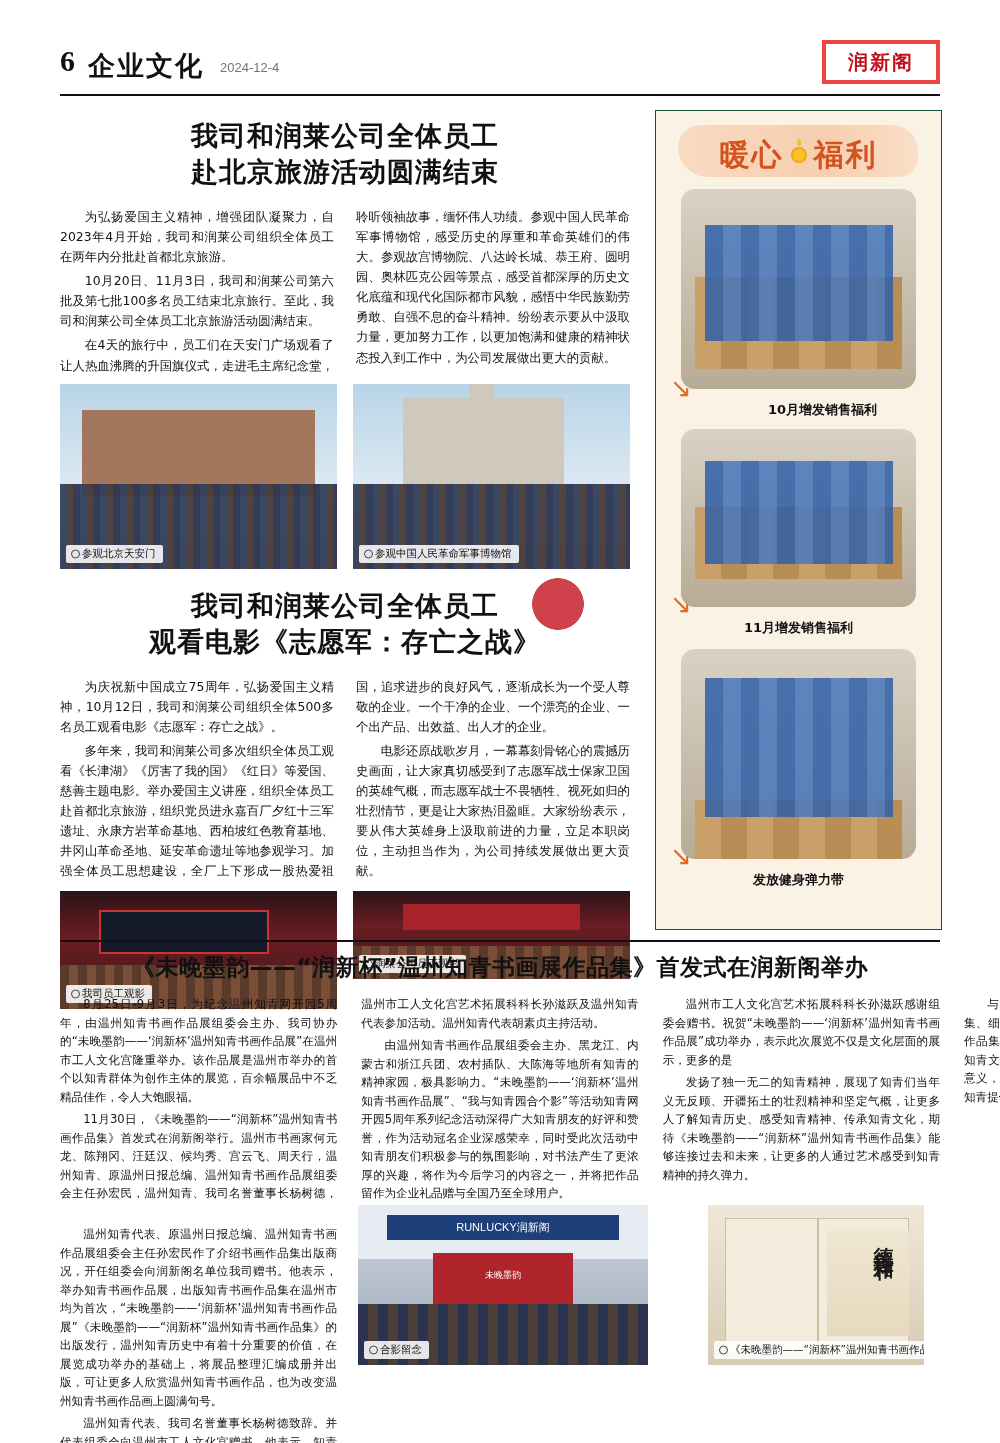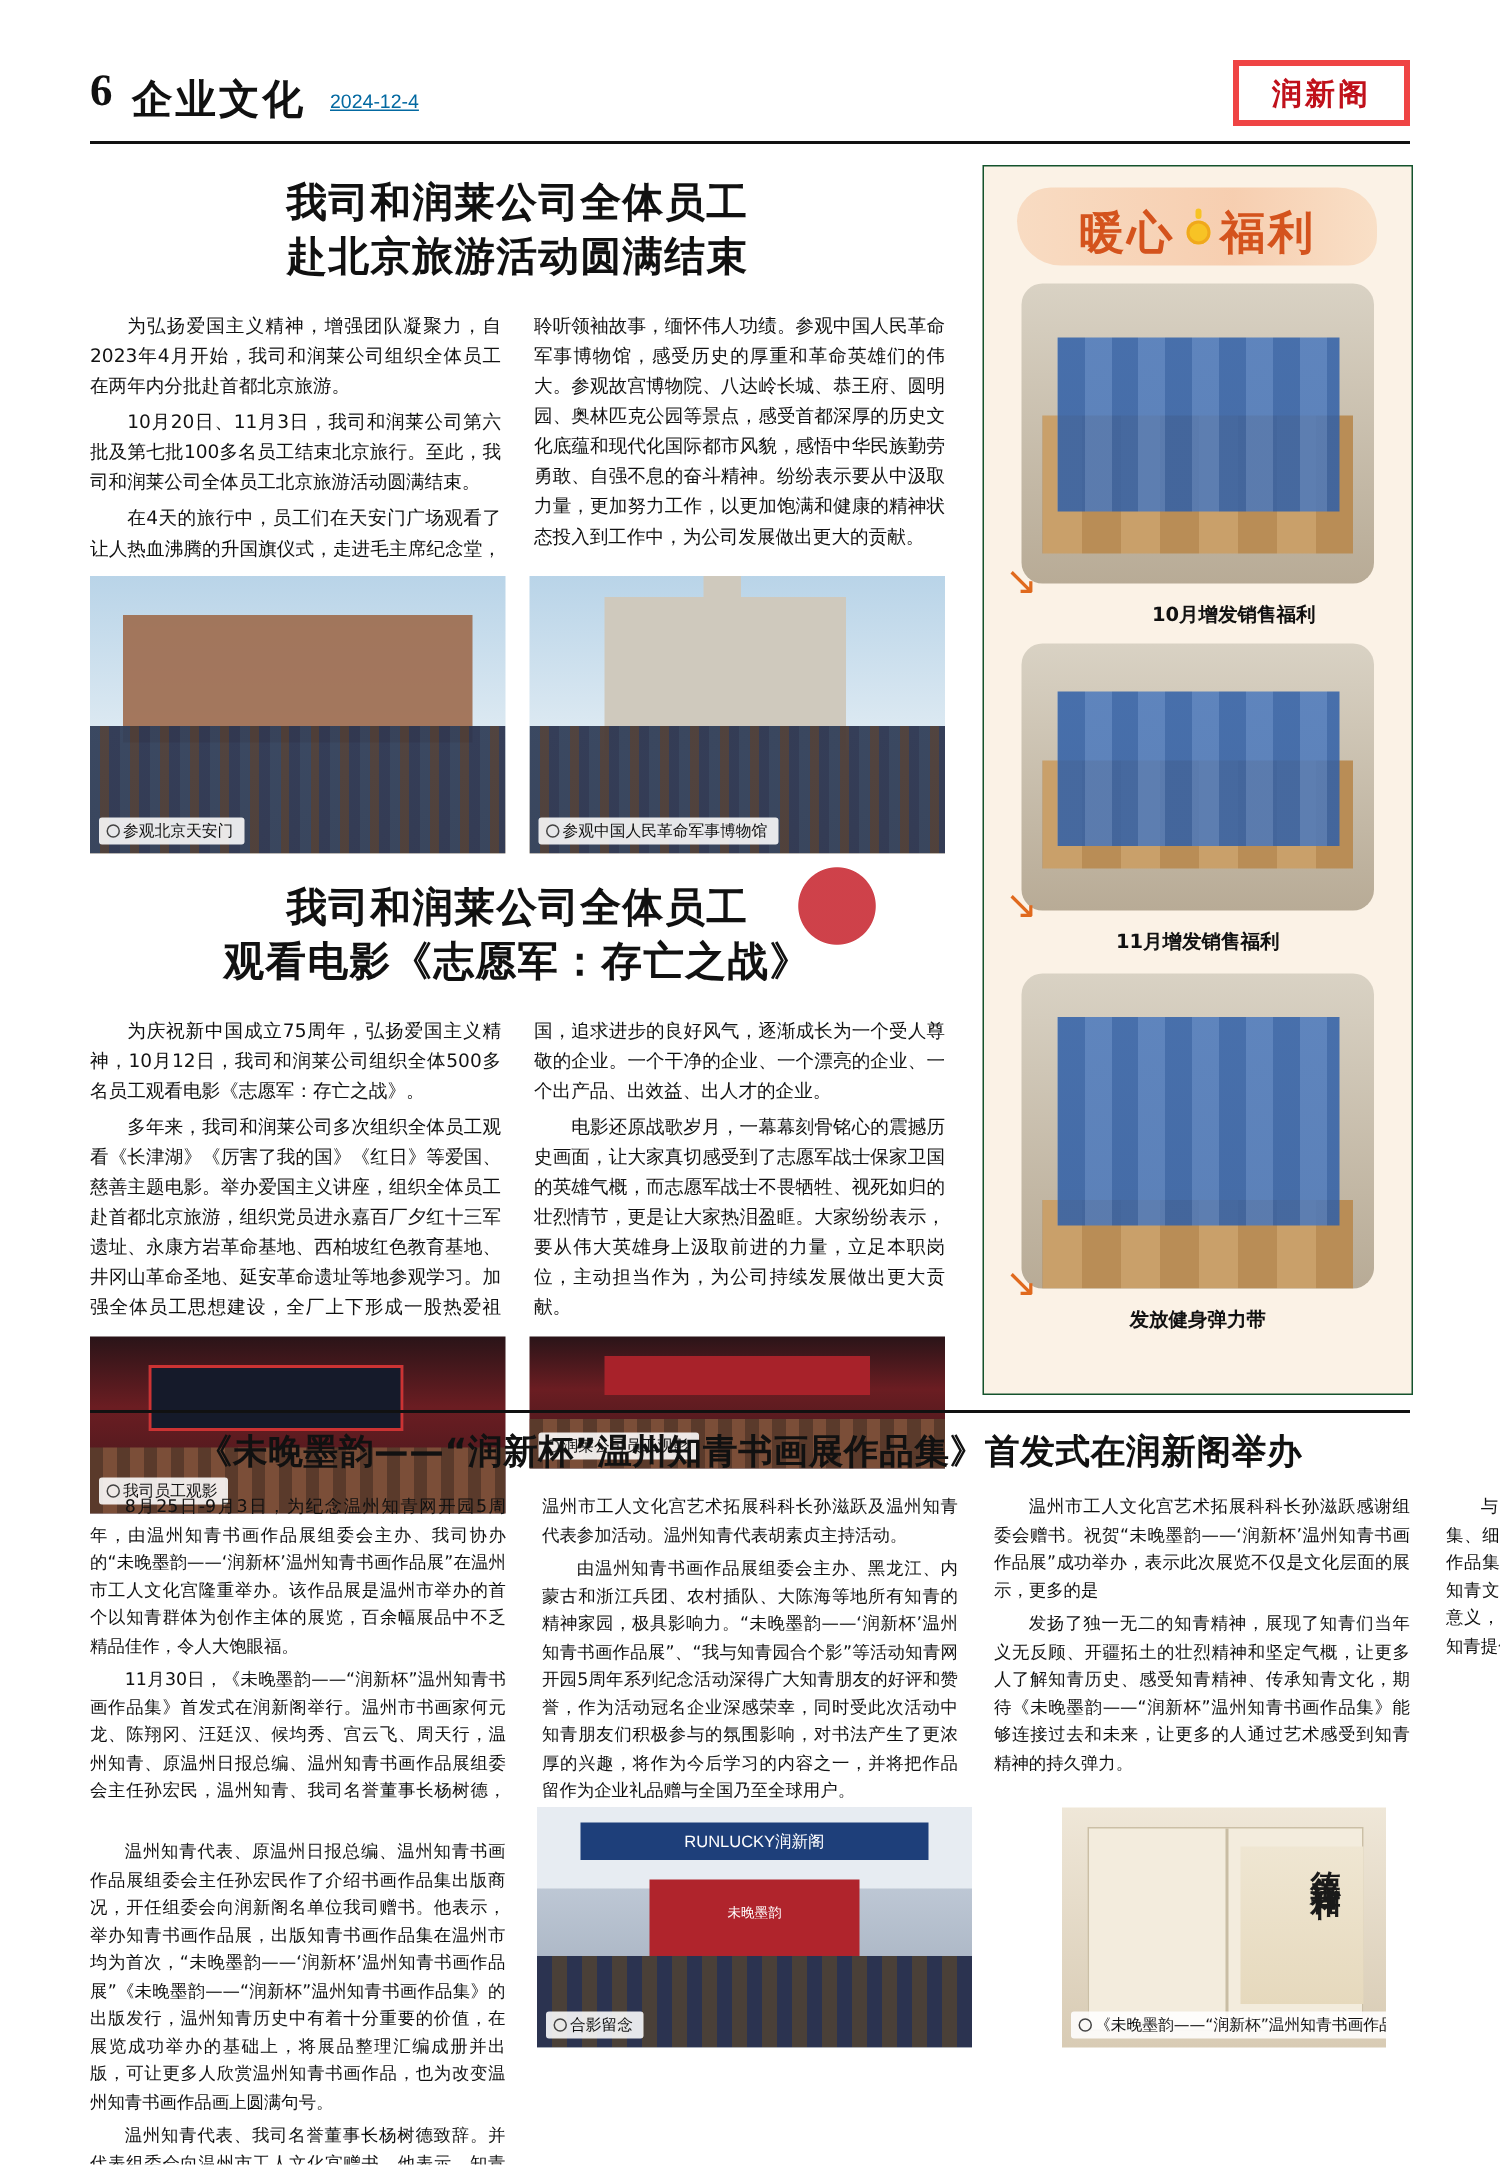--- a/index.html
+++ b/index.html
@@ -20,23 +20,22 @@
   }
   .page-num{
     position:absolute;left:0;top:-4px;font-size:30px;font-weight:bold;
     font-family:"Liberation Serif",serif;color:#111;
   }
   .sec-title{
     position:absolute;left:28px;top:0px;font-size:27px;font-weight:bold;
     letter-spacing:2px;color:#111;font-family:"DejaVu Sans",sans-serif;
   }
   .issue-date{
-    position:absolute;left:160px;top:12px;font-size:13px;color:#0369a1;
+    position:absolute;left:160px;top:12px;font-size:13px;color:#737373;
     font-family:"Liberation Sans",sans-serif;
-    text-decoration:underline;
   }
   .brand-box{
     position:absolute;right:0;top:-8px;width:110px;height:36px;
     border:4px solid #ef4444;display:flex;align-items:center;justify-content:center;
   }
   .brand-box span{color:#c0111b;font-size:20px;font-weight:bold;letter-spacing:2px;
     font-family:"DejaVu Sans",sans-serif;}
 
   
   .col-left{position:absolute;left:60px;top:110px;width:570px;}

